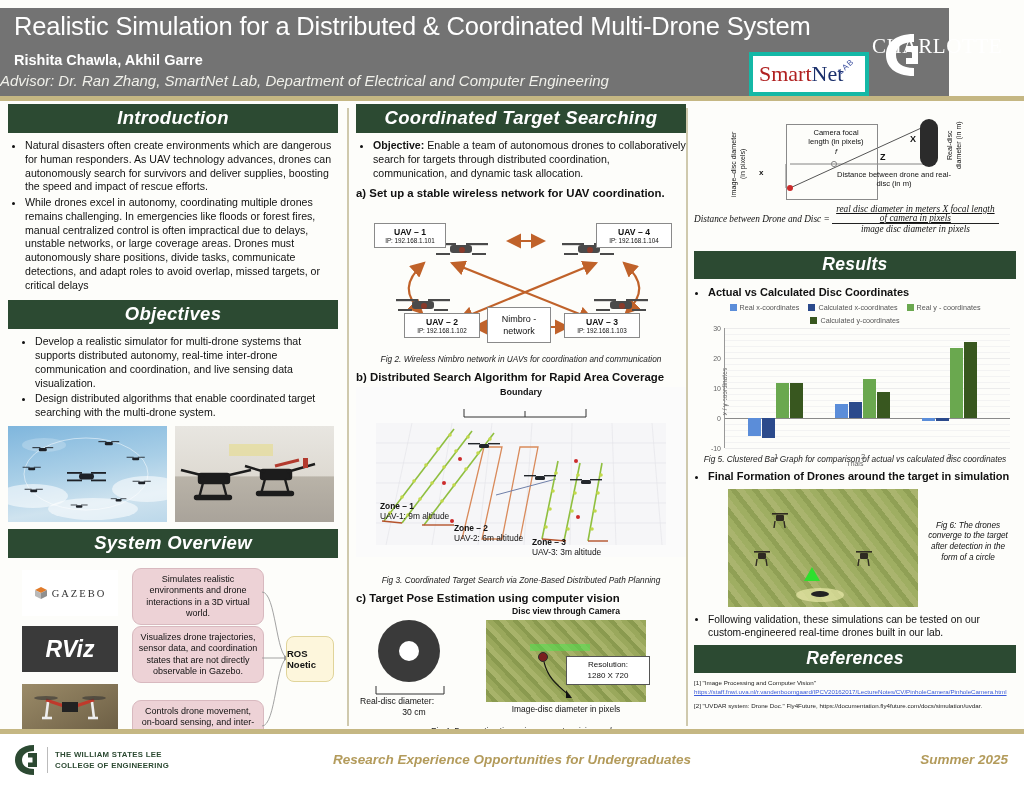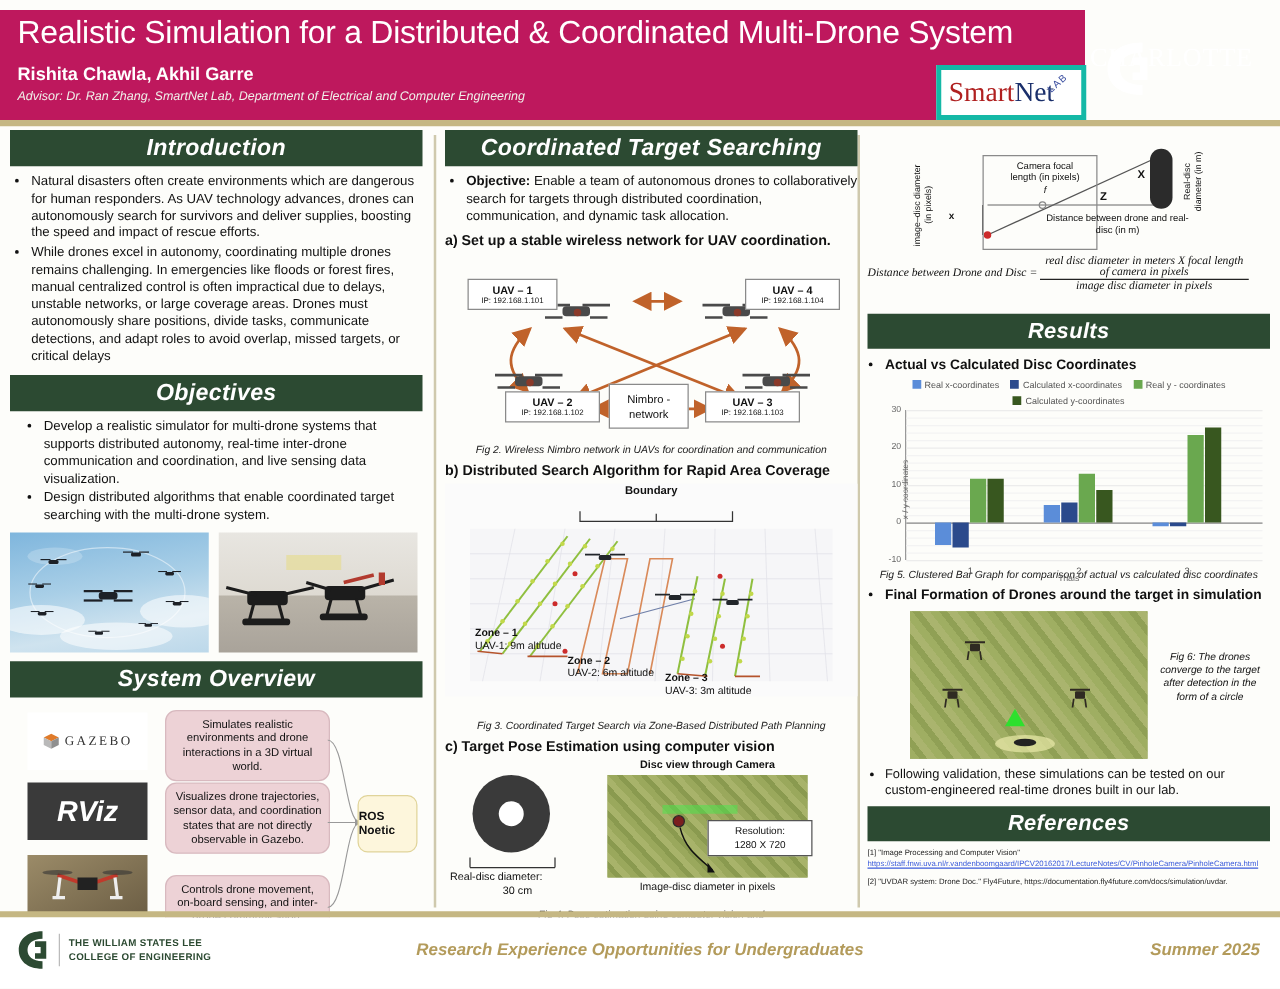--- a/index.html
+++ b/index.html
@@ -1,24 +1,24 @@
 <!DOCTYPE html>
 <html><head>
 <meta charset="utf-8">
 <style>
   html,body{margin:0;padding:0;background:#f2f2ee;}
   body{width:1024px;height:791px;overflow:hidden;font-family:"Liberation Sans",sans-serif;color:#111;}
   .poster{position:relative;width:1024px;height:791px;background:#fdfdfa;}
 
   
-  .header{position:absolute;left:0;top:8px;width:868px;height:88px;background:#be185d;}
+  .header{position:absolute;left:0;top:8px;width:949px;height:88px;background:#737373;}
   .header-inner{position:relative;width:100%;height:100%;}
   .ptitle{position:absolute;left:14px;top:4px;font-size:25.5px;color:#ffffff;letter-spacing:-0.2px;white-space:nowrap;}
   .authors{position:absolute;left:14px;top:44px;font-size:14.5px;font-weight:bold;color:#ffffff;}
-  .advisor{position:absolute;left:14px;top:64px;font-size:10px;font-style:italic;color:#f0f0ea;}
+  .advisor{position:absolute;left:0;top:64px;font-size:15px;font-style:italic;color:#f0f0ea;}
   .smartnet{position:absolute;left:749px;top:44px;width:112px;height:36px;background:#ffffff;border:4px solid #14b8a6;}
   .smartnet .sn{position:absolute;left:6px;top:5px;font-family:"Liberation Serif",serif;font-size:22px;}
   .smartnet .sn .s1{color:#b02020;}
   .smartnet .sn .s2{color:#1a2f6b;}
   .smartnet .lab{position:absolute;left:84px;top:6px;font-size:8px;color:#3b4fa0;transform:rotate(-42deg);letter-spacing:1px;}
   .charlotte{position:absolute;left:872px;top:26px;width:140px;text-align:left;}
   .charlotte .cw{font-family:"Liberation Serif",serif;font-size:21px;color:#ffffff;letter-spacing:0.6px;}
   .cicon{position:absolute;left:884px;top:24px;}
   .goldbar{position:absolute;left:0;top:96px;width:1024px;height:5px;background:#c5b783;}
   .goldbar2{position:absolute;left:0;top:729px;width:1024px;height:5px;background:#c5b783;}
@@ -82,21 +82,21 @@
   .resbox{position:absolute;left:210px;top:48px;width:78px;background:#fff;border:1px solid #555;font-size:8px;text-align:center;padding:3px 2px;line-height:1.3;}
 
   
   .pinhole{position:relative;height:135px;margin-top:2px;}
   .ph-rect{position:absolute;left:92px;top:18px;width:90px;height:74px;border:1px solid #8a8a8a;}
   .ph-t{position:absolute;font-size:7.6px;line-height:1.25;}
   .vtxt{position:absolute;writing-mode:vertical-rl;transform:rotate(180deg);font-size:7.1px;line-height:1.2;text-align:center;}
   .realdisc{position:absolute;left:226px;top:13px;width:18px;height:48px;background:#2b2b2b;border-radius:9px;}
   .formula{position:absolute;left:0;top:98px;width:322px;font-family:"Liberation Serif",serif;font-style:italic;font-size:9.3px;}
   .frac{display:inline-block;text-align:center;vertical-align:middle;}
-  .frac .num{display:block;padding:0 4px;}
+  .frac .num{display:block;padding:0 4px;text-decoration:underline;}
   .frac .den{display:block;border-top:1px solid #222;padding:0 4px;}
 
   
   .chart{position:relative;height:150px;margin-top:4px;}
   .legend{display:flex;flex-wrap:wrap;gap:4px 9px;justify-content:center;margin-bottom:3px;padding:0 12px;}
   .litem{display:flex;align-items:center;gap:3px;font-size:7.2px;color:#555;}
   .lsw{width:7px;height:7px;}
   .plot{position:relative;height:120px;margin-left:30px;margin-right:6px;border-left:1px solid #999;}
   .gl{position:absolute;left:0;right:0;height:1px;background:#ececec;}
   .zeroline{position:absolute;left:0;right:0;height:1px;background:#8a8a8a;}

